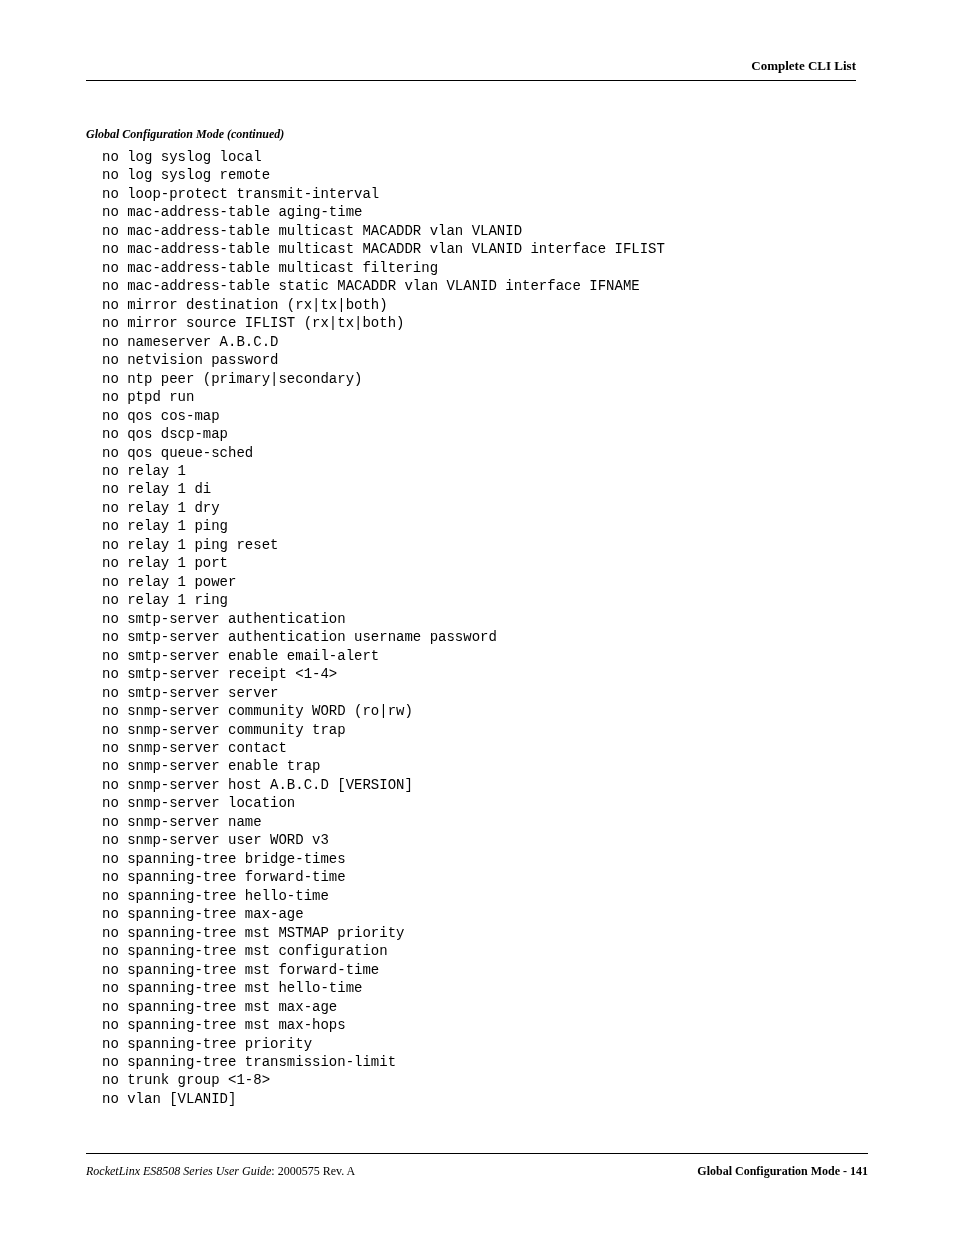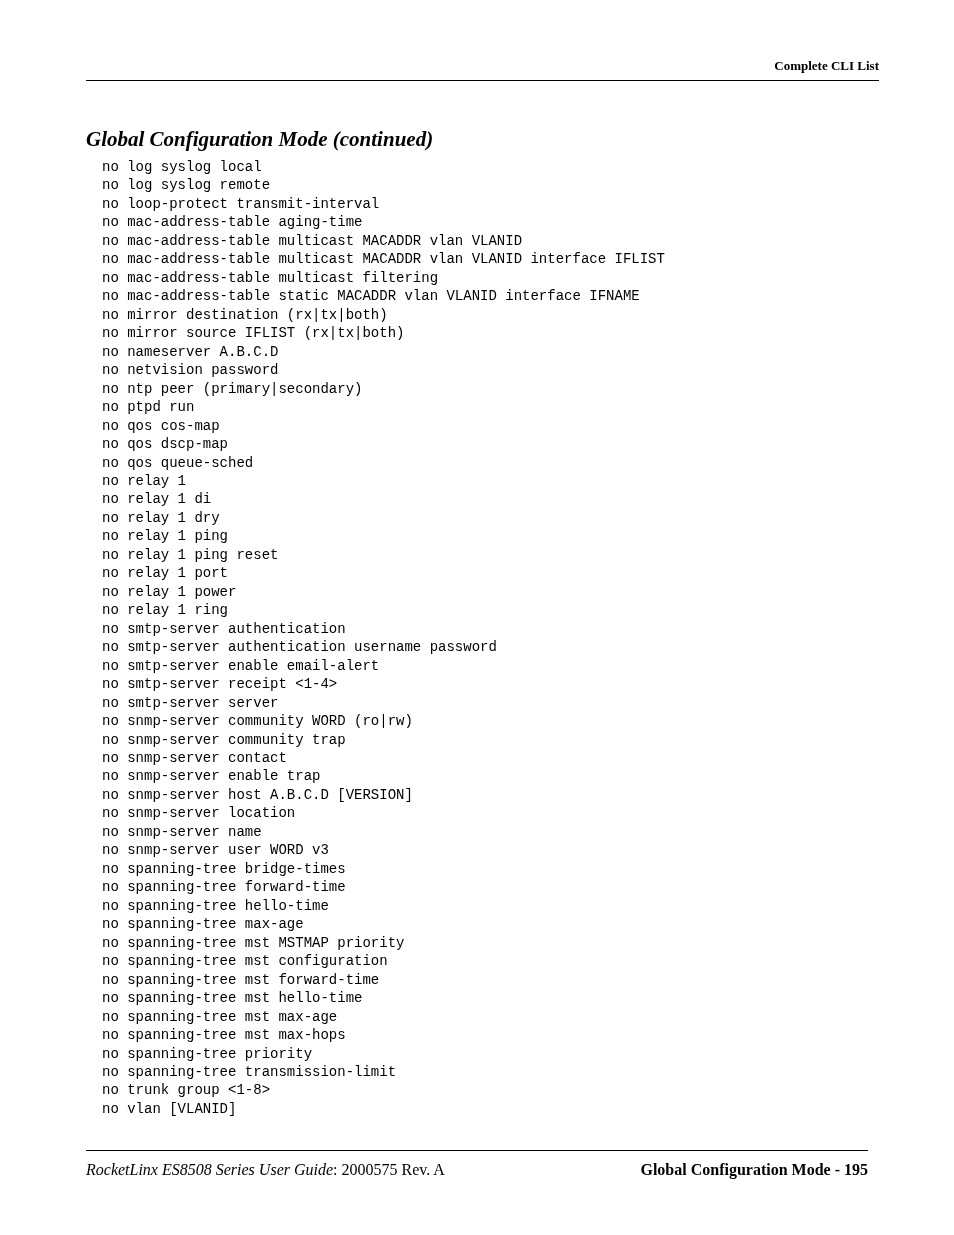--- a/index.html
+++ b/index.html
@@ -5,39 +5,39 @@
   * { margin: 0; padding: 0; box-sizing: border-box; }
   body {
     background: #fff;
     font-family: Georgia, 'Times New Roman', serif;
     width: 954px;
     height: 1235px;
     position: relative;
     color: #000;
   }
   .page {
-    padding: 58px 75px 0 86px;
+    padding: 58px 98px 0 86px;
   }
   .header-right {
     text-align: right;
     font-family: Georgia, 'Times New Roman', serif;
     font-weight: bold;
     font-size: 13px;
     padding-bottom: 6px;
   }
   .hr-top {
     border: none;
     border-top: 1.5px solid #000;
     margin-bottom: 46px;
   }
   .section-title {
     font-family: Georgia, 'Times New Roman', serif;
     font-style: italic;
     font-weight: bold;
-    font-size: 21px;
+    font-size: 12px;
     margin-bottom: 6px;
   }
   .cli-block {
     font-family: 'Courier New', Courier, monospace;
     font-size: 14px;
     line-height: 1.32;
     white-space: pre;
     padding-left: 16px;
   }
   .footer {
@@ -48,21 +48,21 @@
   }
   .hr-bottom {
     border: none;
     border-top: 1.5px solid #000;
     margin-bottom: 10px;
   }
   .footer-row {
     display: flex;
     justify-content: space-between;
     font-family: Georgia, 'Times New Roman', serif;
-    font-size: 16px;
+    font-size: 12px;
     gap: 35px;
   }
   .footer-left .italic { font-style: italic; }
   .footer-right { font-weight: bold; }
 </style>
 </head>
 <body>
 
 <div class="page">
   <div class="header-right">Complete CLI List</div>
@@ -121,15 +121,15 @@
 no trunk group &lt;1-8&gt;
 no vlan [VLANID]</div>
 </div>
 
 <div class="footer">
   <hr class="hr-bottom">
   <div class="footer-row">
     <div class="footer-left">
       <span class="italic">RocketLinx ES8508 Series  User Guide</span><span>: 2000575 Rev. A</span>
     </div>
-    <div class="footer-right">Global Configuration Mode - 195</div>
+    <div class="footer-right">Global Configuration Mode - 141</div>
   </div>
 </div>
 
 </body></html>

